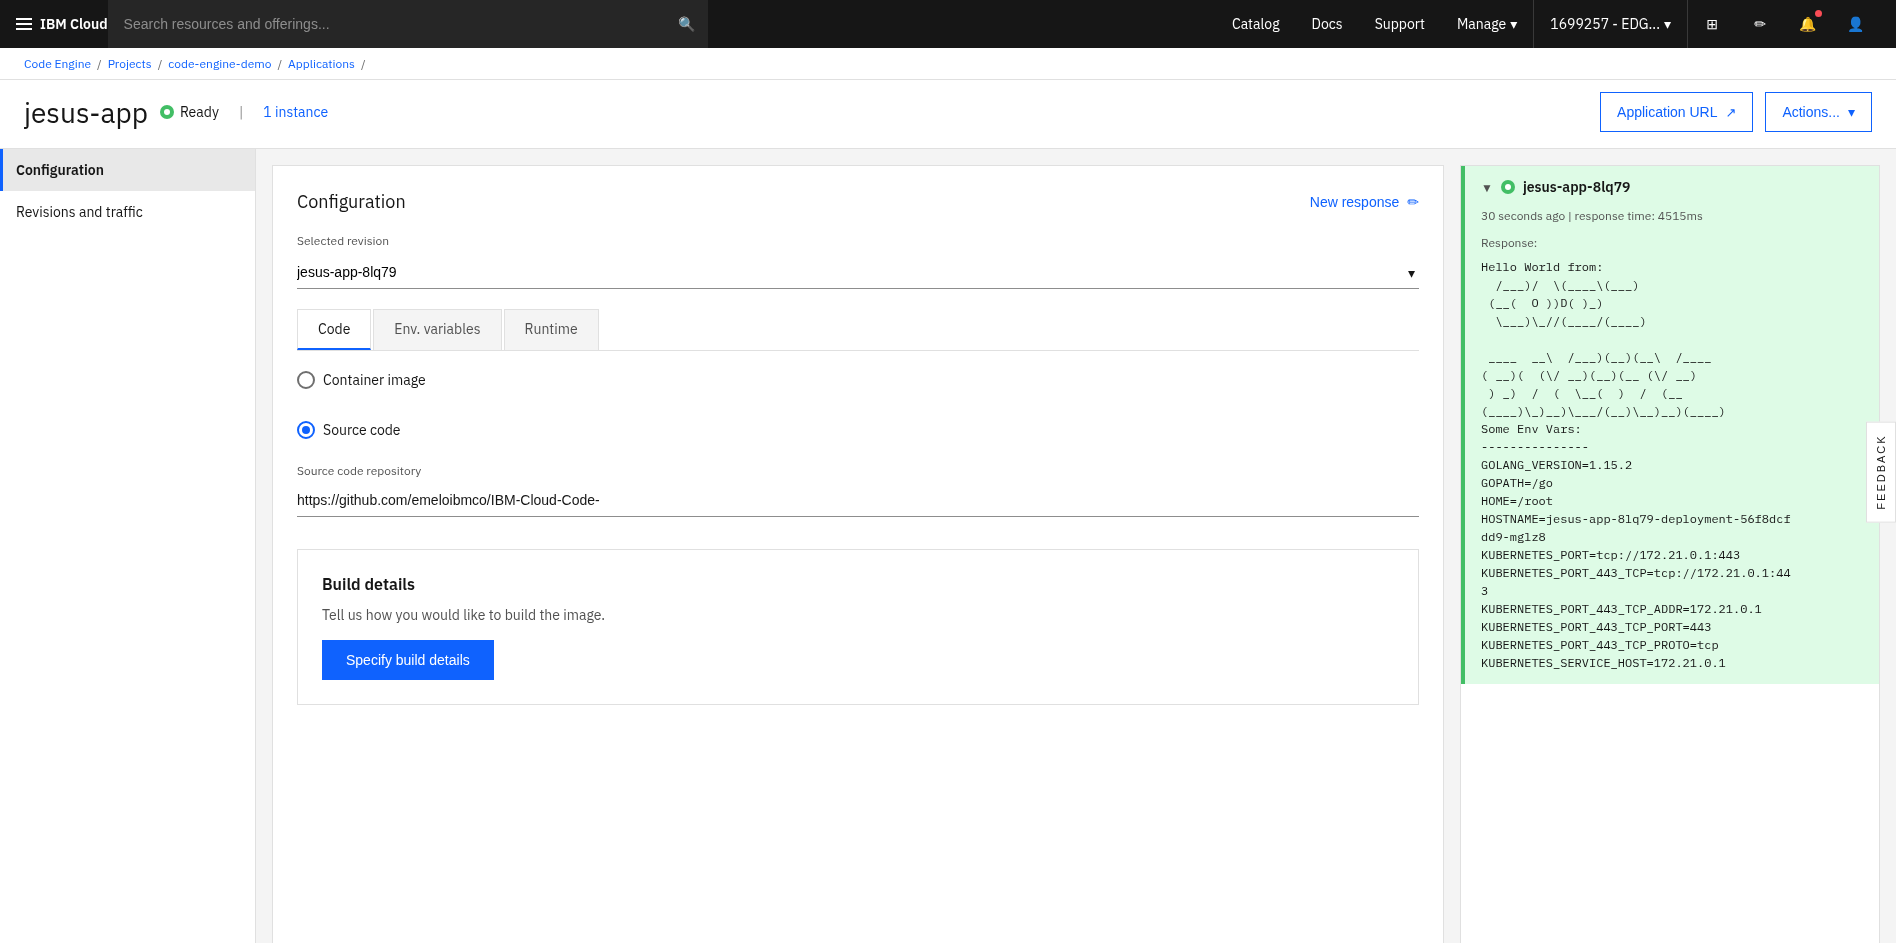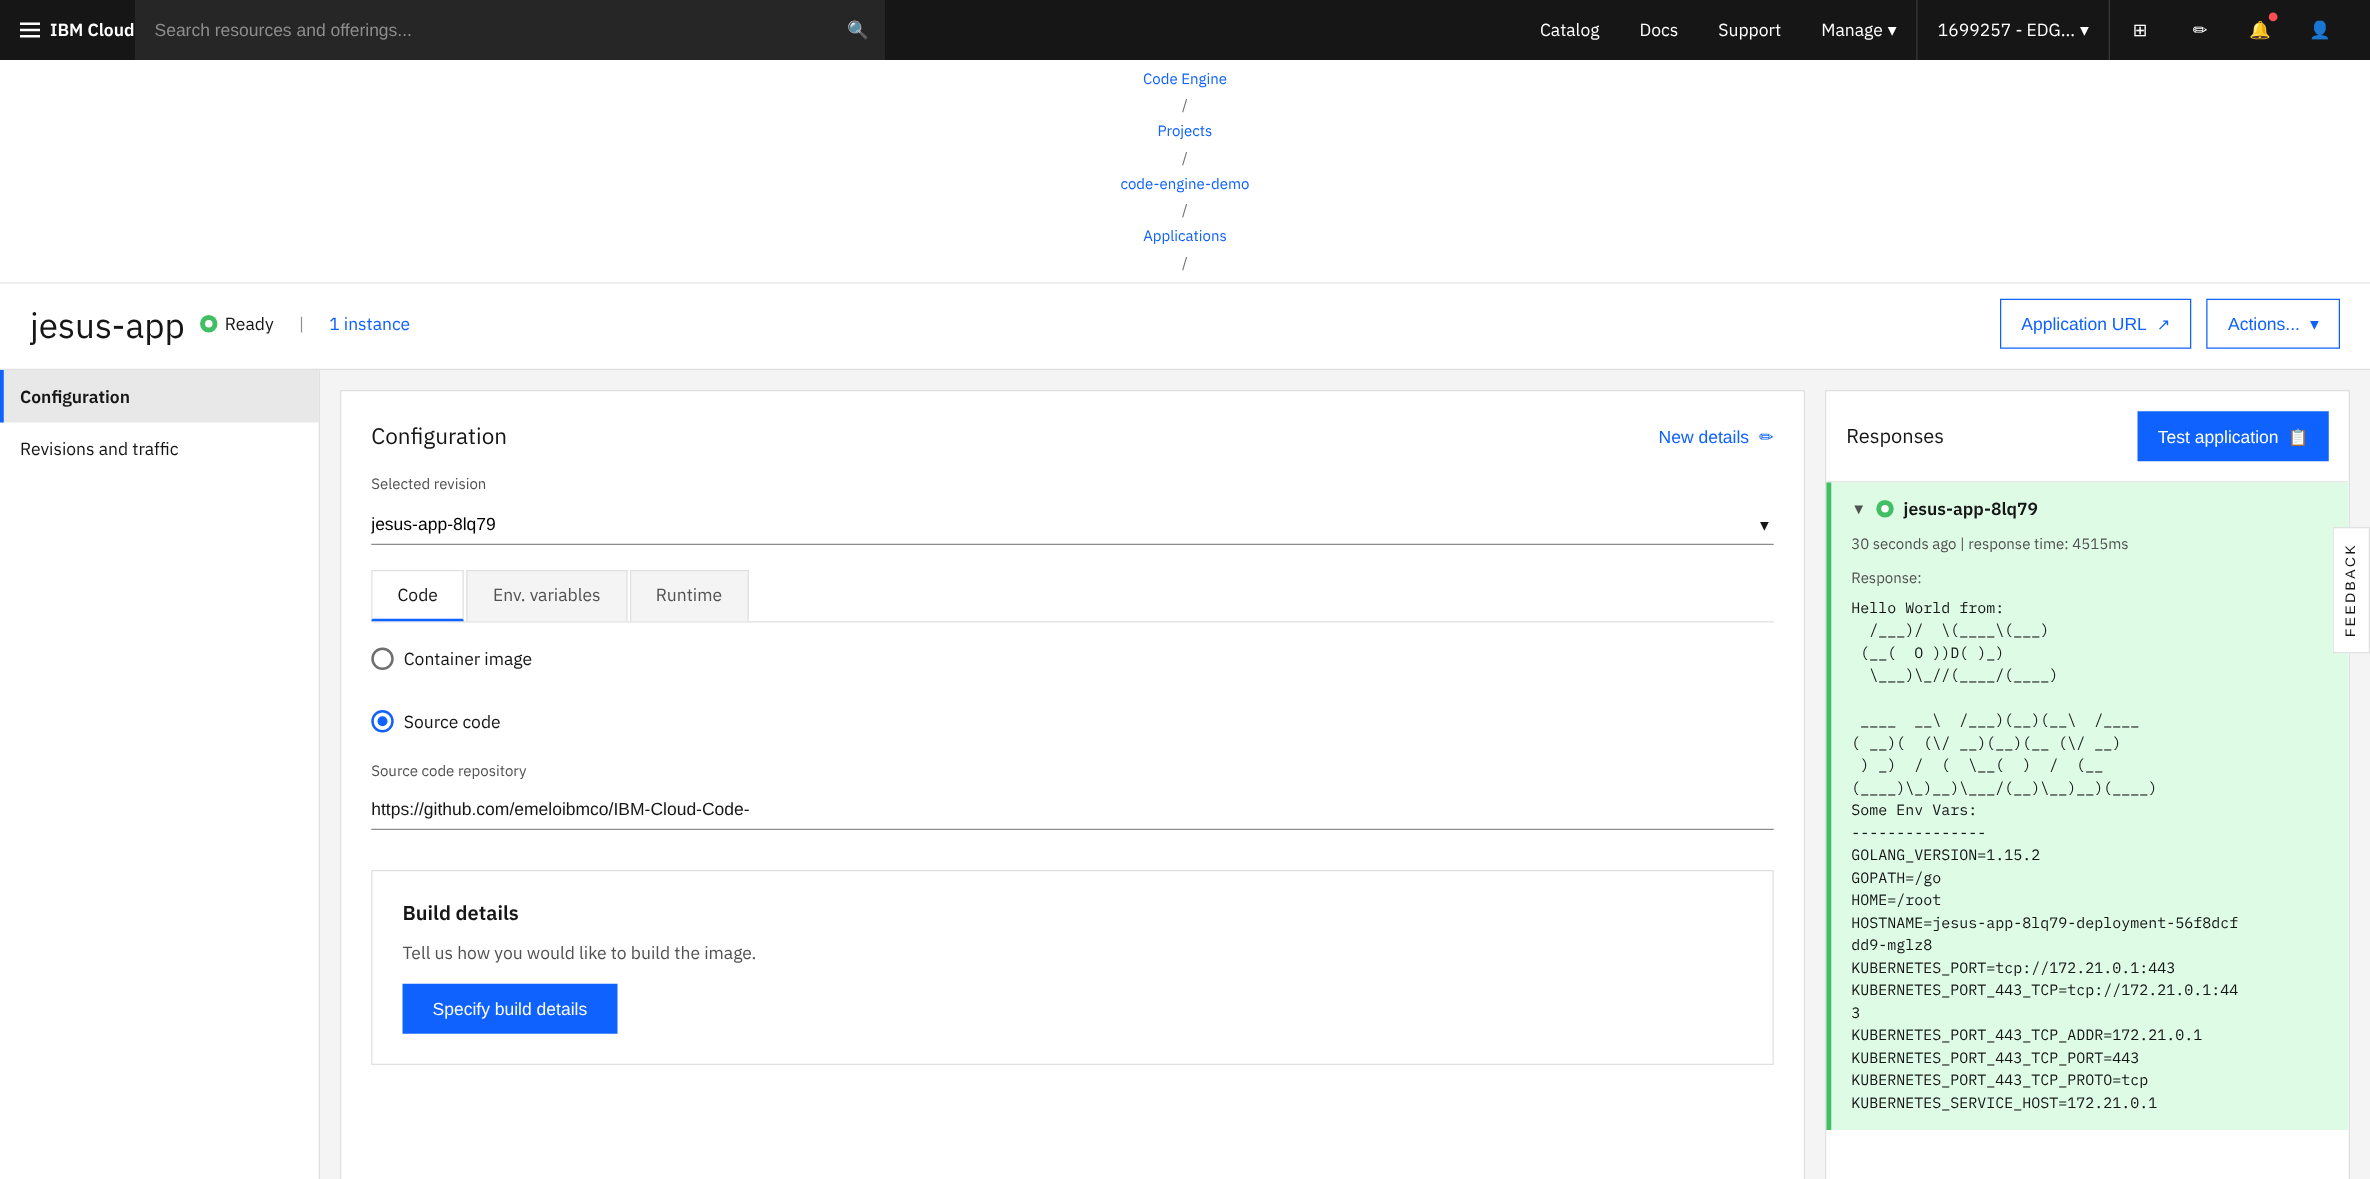--- a/index.html
+++ b/index.html
@@ -38,21 +38,20 @@
 
     
     .breadcrumb-bar {
       background: #fff;
       padding: 8px 24px;
       display: flex;
       align-items: center;
       gap: 6px;
       font-size: 12px;
       border-bottom: 1px solid #e0e0e0;
-      flex-direction: column;
     }
     .breadcrumb-link { color: #0f62fe; text-decoration: none; cursor: pointer; }
     .breadcrumb-sep { color: #6f6f6f; }
 
     
     .page-header {
       background: #fff;
       padding: 12px 24px 16px;
       display: flex;
       align-items: center;
@@ -392,21 +391,21 @@
       <span>Revisions and traffic</span>
     </div>
   </aside>
 
   <div class="content-area">
 
     <div class="config-panel">
       <div class="config-header">
         <span class="config-title">Configuration</span>
         <button class="new-revision-btn">
-          <span>New details</span>
+          <span>New response</span>
           <span style="font-size:14px;">✏</span>
         </button>
       </div>
 
       <div class="selected-revision-label">Selected revision</div>
       <div class="revision-select-wrap">
         <select>
           <option>jesus-app-8lq79</option>
         </select>
         <span class="chevron">▾</span>
@@ -437,27 +436,20 @@
       </div>
 
       <div class="build-details-box">
         <div class="build-details-title">Build details</div>
         <div class="build-details-desc">Tell us how you would like to build the image.</div>
         <button class="btn-specify">Specify build details</button>
       </div>
     </div>
 
     <div class="responses-panel">
-      <div class="responses-header">
-        <span class="responses-title">Responses</span>
-        <button class="btn-test">
-          <span>Test application</span>
-          <span style="font-size:13px;">📋</span>
-        </button>
-      </div>
 
       <div class="response-item">
         <div class="response-item-header">
           <span style="color:#525252;font-size:12px;">▼</span>
           <div class="status-dot" style="background:#42be65;">
             <div class="status-dot-inner"></div>
           </div>
           <span class="response-item-title">jesus-app-8lq79</span>
         </div>
         <div class="response-item-meta">30 seconds ago | response time: 4515ms</div>

